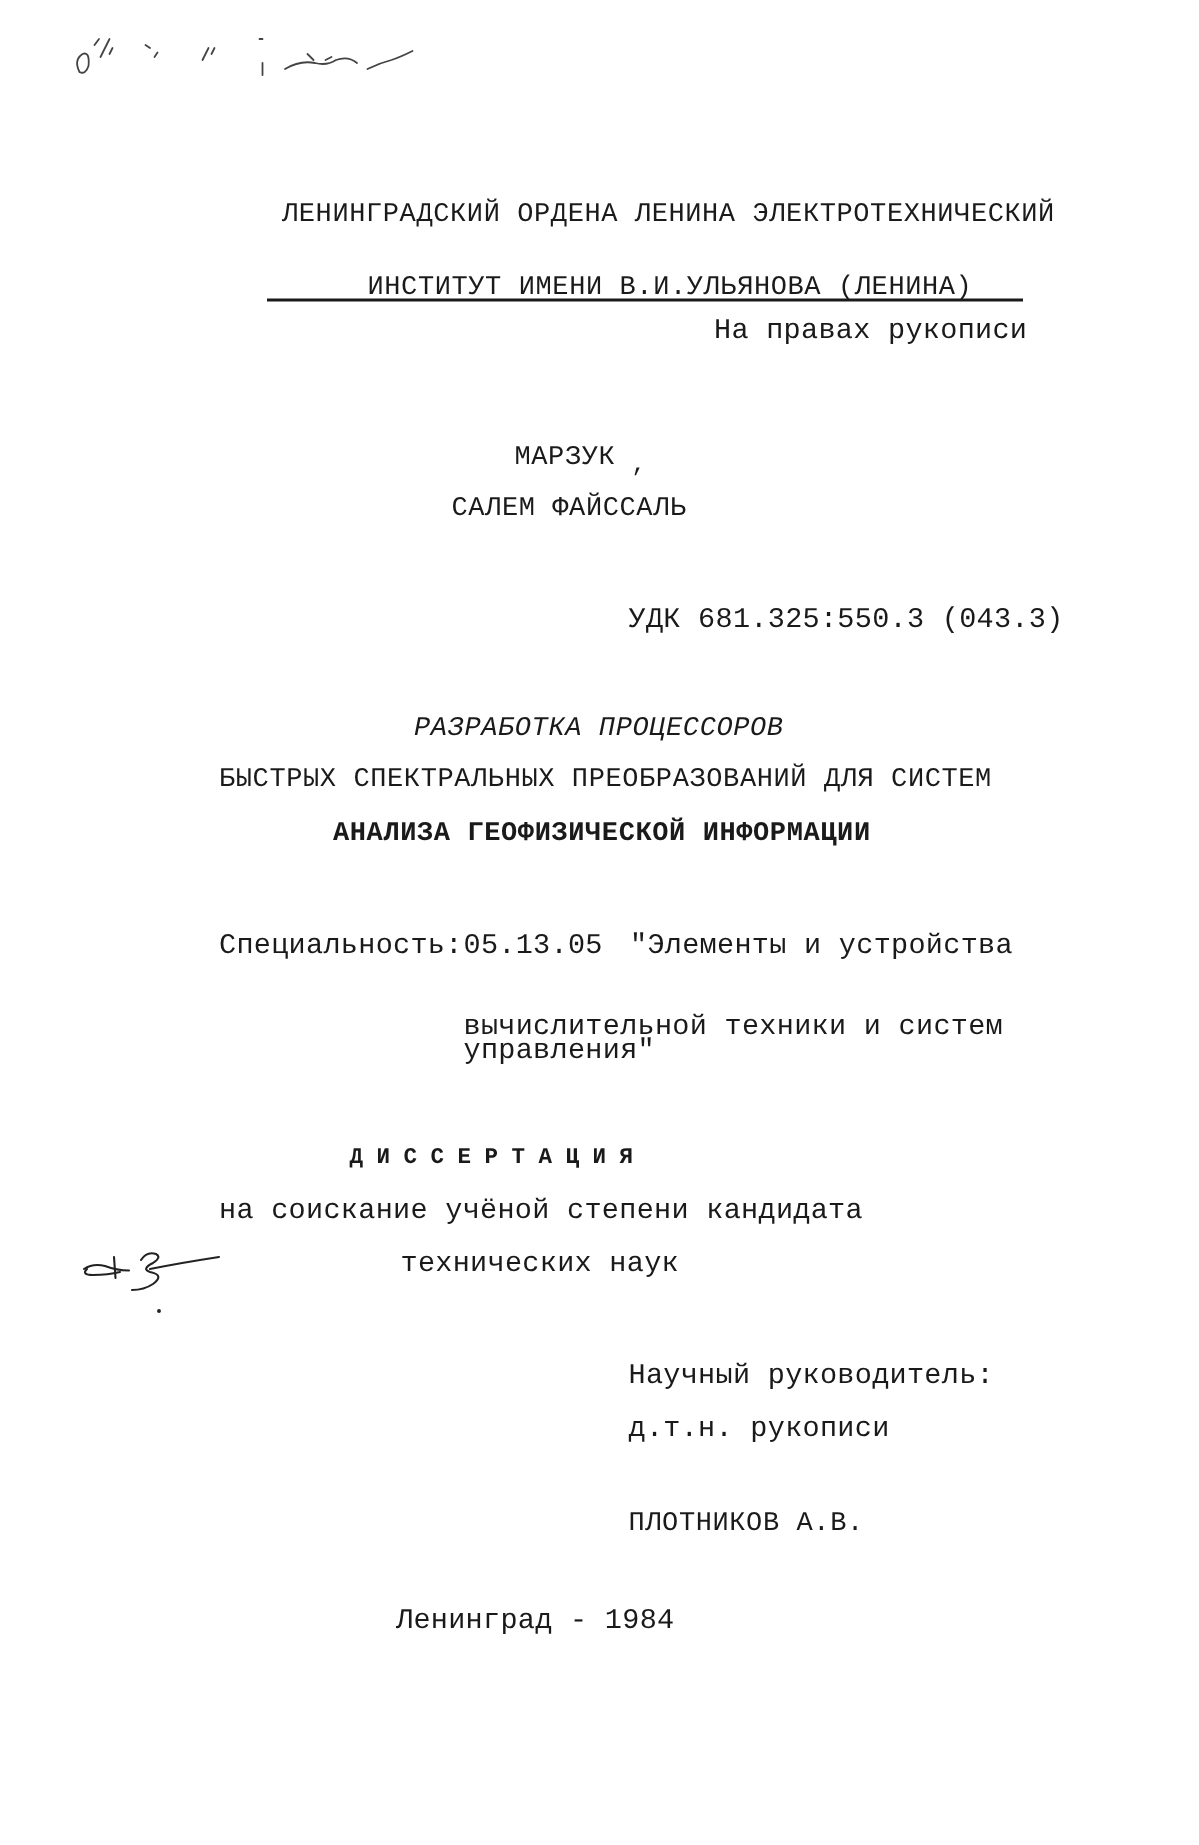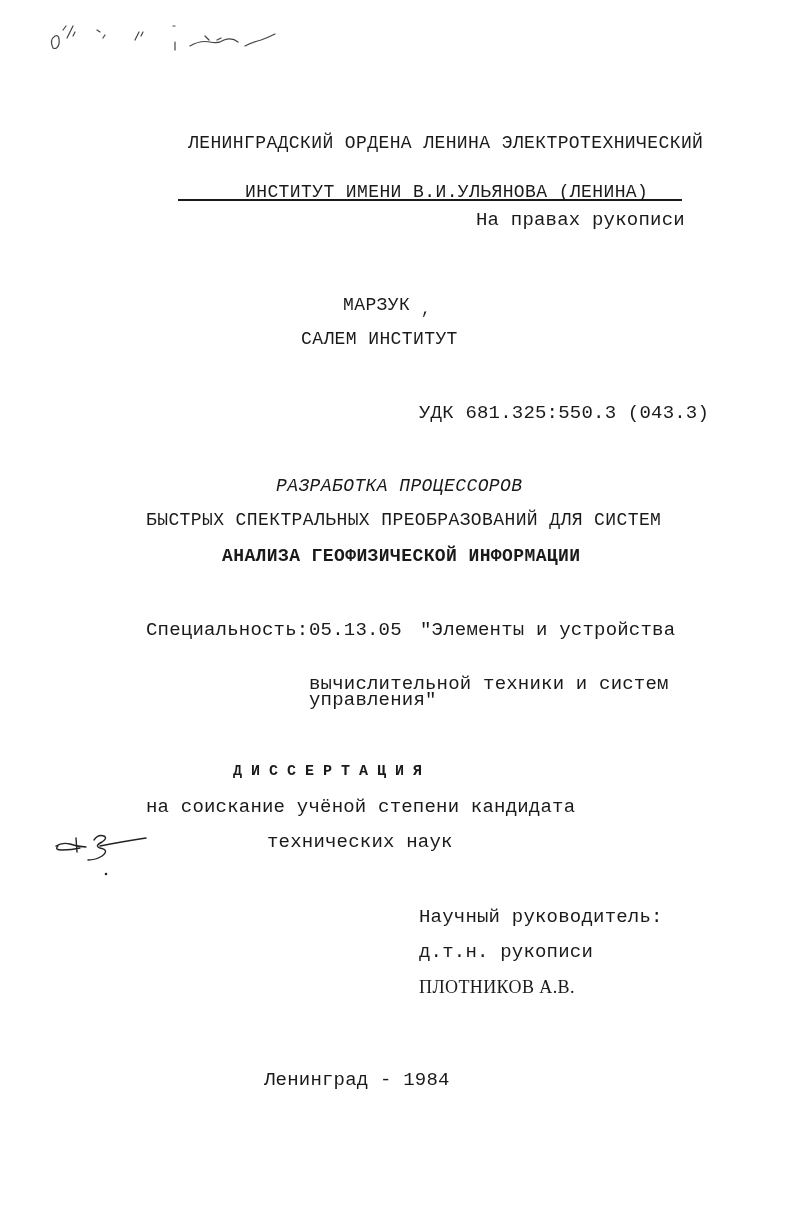--- a/index.html
+++ b/index.html
@@ -60,21 +60,21 @@
 </svg>
 
 <div class="line caps" style="left:188px;top:131px;">ЛЕНИНГРАДСКИЙ ОРДЕНА ЛЕНИНА ЭЛЕКТРОТЕХНИЧЕСКИЙ</div>
 <div class="line caps" style="left:245px;top:180px;font-family:Liberation Mono, monospace;">ИНСТИТУТ ИМЕНИ В.И.УЛЬЯНОВА (ЛЕНИНА)</div>
 <div class="rule"></div>
 
 <div class="line" style="left:476px;top:208px;">На правах рукописи</div>
 
 <div class="line caps" style="left:343px;top:293px;">МАРЗУК</div>
 <div class="line" style="left:421px;top:298px;font-size:16px;">,</div>
-<div class="line caps" style="left:301px;top:327px;">САЛЕМ ИНСТИТУТ</div>
+<div class="line caps" style="left:301px;top:327px;">САЛЕМ ФАЙССАЛЬ</div>
 
 <div class="line" style="left:419px;top:401px;">УДК 681.325:550.3 (043.3)</div>
 
 <div class="line caps" style="left:276px;top:474px;font-style:italic;">РАЗРАБОТКА ПРОЦЕССОРОВ</div>
 <div class="line caps" style="left:146px;top:508px;">БЫСТРЫХ СПЕКТРАЛЬНЫХ ПРЕОБРАЗОВАНИЙ ДЛЯ СИСТЕМ</div>
 <div class="line caps" style="left:222px;top:544px;font-weight:bold;">АНАЛИЗА ГЕОФИЗИЧЕСКОЙ ИНФОРМАЦИИ</div>
 
 <div class="line" style="left:146px;top:618px;">Специальность:</div>
 <div class="line" style="left:309px;top:618px;text-align:right;">05.13.05</div>
 <div class="line" style="left:420px;top:618px;">"Элементы и устройства</div>
@@ -91,15 +91,15 @@
     <path d="M8 16 q-4 4 4 4 q10 0 18 -2"></path>
     <path d="M26 8 l1 14"></path>
     <path d="M44 10 q4 -6 10 -4 q4 2 -2 6 q-8 4 -2 6 q10 2 2 8 q-6 4 -14 4"></path>
     <path d="M50 16 q20 -4 46 -8"></path>
   </g>
   <circle cx="56" cy="44" r="1.3" fill="#222"></circle>
 </svg>
 
 <div class="line" style="left:419px;top:905px;">Научный руководитель:</div>
 <div class="line" style="left:419px;top:940px;">д.т.н. рукописи</div>
-<div class="line caps" style="left:419px;top:975px;font-family:Liberation Serif, serif;">ПЛОТНИКОВ А.В.</div>
+<div class="line caps" style="left:419px;top:1004px;">ПЛОТНИКОВ А.В.</div>
 
 <div class="line" style="left:264px;top:1068px;">Ленинград - 1984</div>
 
 </body></html>

